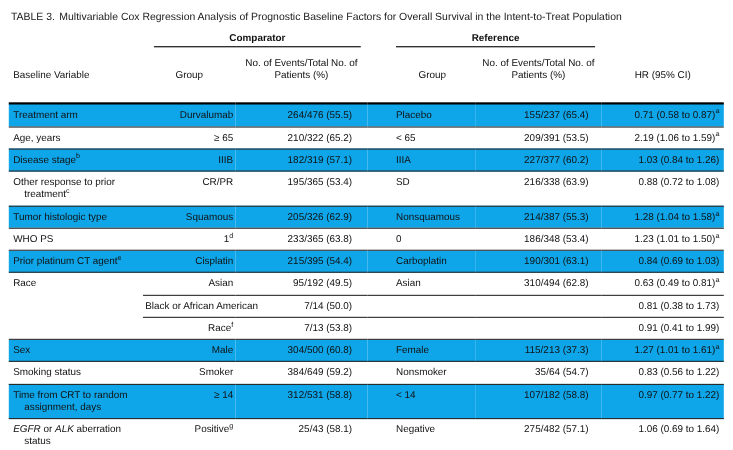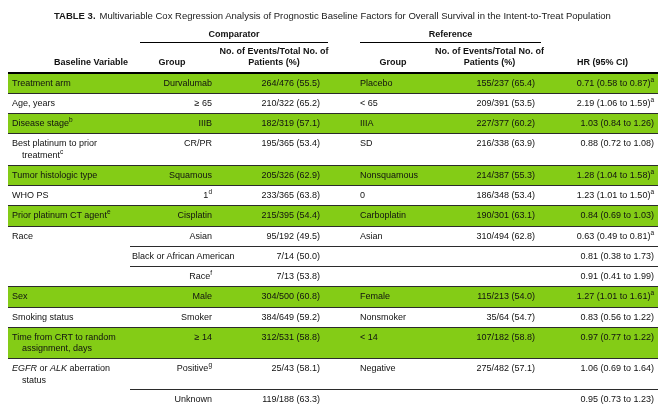--- a/index.html
+++ b/index.html
@@ -6,45 +6,45 @@
   body{
     width:666px;height:409px;overflow:hidden;
     font-family:"Liberation Sans",sans-serif;
     color:#111;
     -webkit-font-smoothing:antialiased;
   }
   .page{padding:8px 8px 0 8px;}
   .title{
     font-size:9.5px;line-height:1.25;margin:2px 0 7px 2px;color:#1a1a1a;
   }
-  .title .label{font-weight:bold;margin-right:4px;margin-left:44px;}
+  .title .label{font-weight:normal;margin-right:4px;}
   table{
     border-collapse:collapse;table-layout:fixed;width:650px;
     font-size:9px;line-height:1.25;
   }
   col.c1{width:122px;} col.c2{width:84px;} col.c3{width:120px;}
   col.c4{width:98px;}  col.c5{width:115px;} col.c6{width:111px;}
   th,td{padding:4px 2px;vertical-align:top;font-size:9px;}
-  thead th{font-weight:bold;padding-top:2px;padding-bottom:3px;}
+  thead th{font-weight:normal;padding-top:2px;padding-bottom:19px;}
   .span-head{text-align:center;font-weight:bold;padding:0 0 1px 0;}
   .span-head .rule{border-bottom:1px solid #000;padding-bottom:2px;}
   .span-head.comp .rule{margin:0 6px 0 10px;}
   .span-head.ref .rule{margin:0 6px 0 26px;}
   .colhead-row th{border-bottom:2px solid #000;vertical-align:bottom;}
-  .th-left{text-align:right;padding-left:4px;}
+  .th-left{text-align:left;padding-left:4px;}
   .th-center{text-align:center;}
   .th-2line span{display:block;}
   tbody td{white-space:nowrap;overflow:visible;}
   td.c-var{text-align:left;padding-left:14px;text-indent:-10px;white-space:normal;}
   td.c-grp{text-align:right;}
   td.c-num{text-align:right;padding-right:14px;}
   td.c-grp2{text-align:left;padding-left:26px;}
   td.c-num2{text-align:right;padding-right:12px;}
   td.c-hr{text-align:right;padding-right:4px;}
-  tr.shade td{background:#84cc16;}
+  tr.shade td{background:#0ea5e9;}
   tr.full td{border-top:1px solid #2b2b2b;}
   tr.sub td + td{border-top:1px solid #2b2b2b;}
   sup{font-size:6.5px;line-height:0;vertical-align:super;}
   i{}
 </style>
 </head>
 <body>
 
 <div class="page">
   <div class="title">
@@ -105,21 +105,21 @@
         </tr>
         <tr class="shade full">
           <td class="c-var"><span>Disease stage</span><sup>b</sup></td>
           <td class="c-grp">IIIB</td>
           <td class="c-num">182/319 (57.1)</td>
           <td class="c-grp2">IIIA</td>
           <td class="c-num2">227/377 (60.2)</td>
           <td class="c-hr">1.03 (0.84 to 1.26)</td>
         </tr>
         <tr class="full">
-          <td class="c-var"><span>Best platinum to prior treatment</span><sup>c</sup></td>
+          <td class="c-var"><span>Other response to prior treatment</span><sup>c</sup></td>
           <td class="c-grp">CR/PR</td>
           <td class="c-num">195/365 (53.4)</td>
           <td class="c-grp2">SD</td>
           <td class="c-num2">216/338 (63.9)</td>
           <td class="c-hr">0.88 (0.72 to 1.08)</td>
         </tr>
         <tr class="shade full">
           <td class="c-var">Tumor histologic type</td>
           <td class="c-grp">Squamous</td>
           <td class="c-num">205/326 (62.9)</td>
@@ -165,21 +165,21 @@
           <td class="c-num">7/13 (53.8)</td>
           <td class="c-grp2"></td>
           <td class="c-num2"></td>
           <td class="c-hr">0.91 (0.41 to 1.99)</td>
         </tr>
         <tr class="shade full">
           <td class="c-var">Sex</td>
           <td class="c-grp">Male</td>
           <td class="c-num">304/500 (60.8)</td>
           <td class="c-grp2">Female</td>
-          <td class="c-num2">115/213 (54.0)</td>
+          <td class="c-num2">115/213 (37.3)</td>
           <td class="c-hr"><span>1.27 (1.01 to 1.61)</span><sup>a</sup></td>
         </tr>
         <tr class="full">
           <td class="c-var">Smoking status</td>
           <td class="c-grp">Smoker</td>
           <td class="c-num">384/649 (59.2)</td>
           <td class="c-grp2">Nonsmoker</td>
           <td class="c-num2">35/64 (54.7)</td>
           <td class="c-hr">0.83 (0.56 to 1.22)</td>
         </tr>

